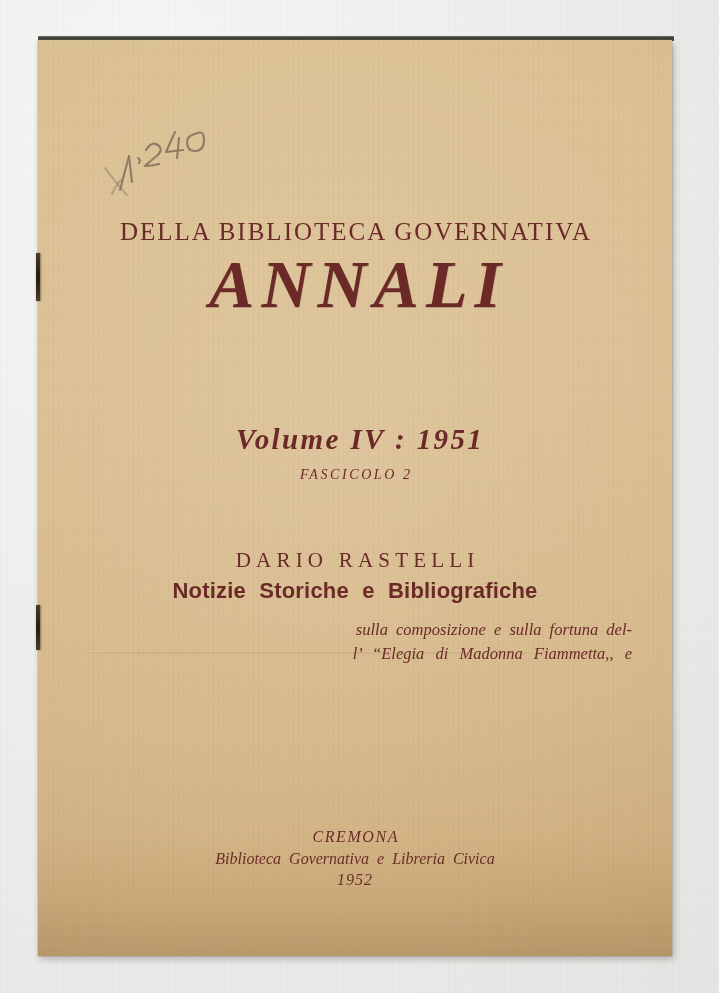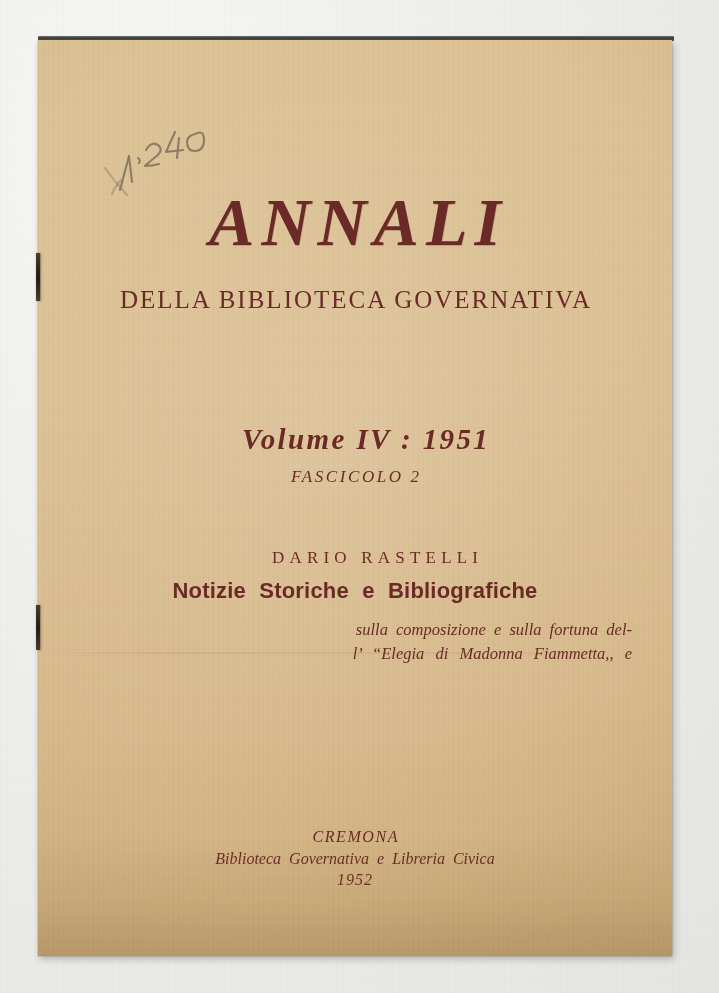--- a/index.html
+++ b/index.html
@@ -167,49 +167,48 @@
     font-size: 25px;
     font-weight: 400;
     letter-spacing: 2.0px;
     line-height: 1.42;
     text-indent: 2px;
   }
   #sub-line-1 { margin-top: 26px; }
 
   #volume-line {
     position: absolute;
-    left: 10px; right: 0;
+    left: 4px; right: 0;
     top: 383px;
     font-size: 29px;
     font-style: italic;
     font-weight: 700;
     letter-spacing: 2.4px;
     text-indent: 2.4px;
   }
 
   #fascicolo-line {
     position: absolute;
     left: 0; right: 0;
     top: 427px;
-    font-size: 17px;
+    font-size: 14px;
     font-style: italic;
     font-weight: 400;
     letter-spacing: 2.6px;
     text-indent: 2.6px;
   }
 
   #author-line {
     position: absolute;
     left: 0; right: 0;
     top: 508px;
-    font-size: 17px;
+    font-size: 21px;
     font-weight: 400;
     letter-spacing: 5.2px;
     text-indent: 5.2px;
-    margin-left: 20px;
   }
 
   #article-title {
     position: absolute;
     left: 0; right: 0;
     top: 538px;
     font-family: "Liberation Sans", sans-serif;
     font-size: 22px;
     font-weight: 700;
     letter-spacing: 0.2px;
@@ -286,22 +285,22 @@
 
           <path d="M113 36 q9 -5 9 6 q0 11 -9 11 q-8 0 -8 -9 q0 -6 8 -8"></path>
 
           <path d="M23 70 q10 14 22 27" opacity="0.5"></path>
           <path d="M30 96 q4 -9 9 -14" opacity="0.5"></path>
         </g>
       </svg>
     </div>
 
     <div id="masthead">
+      <div class="text-line ink subtitle-caps" id="sub-line-1">DELLA BIBLIOTECA GOVERNATIVA</div>
       <div class="text-line ink" id="title-annali">ANNALI</div>
-      <div class="text-line ink subtitle-caps" id="sub-line-1">DELLA BIBLIOTECA GOVERNATIVA</div>
     </div>
 
     <div class="text-line ink" id="volume-line">Volume IV : 1951</div>
 
     <div class="text-line ink" id="fascicolo-line">FASCICOLO 2</div>
 
     <div class="text-line ink" id="author-line">DARIO RASTELLI</div>
 
     <div class="text-line ink" id="article-title">Notizie Storiche e Bibliografiche</div>
 

